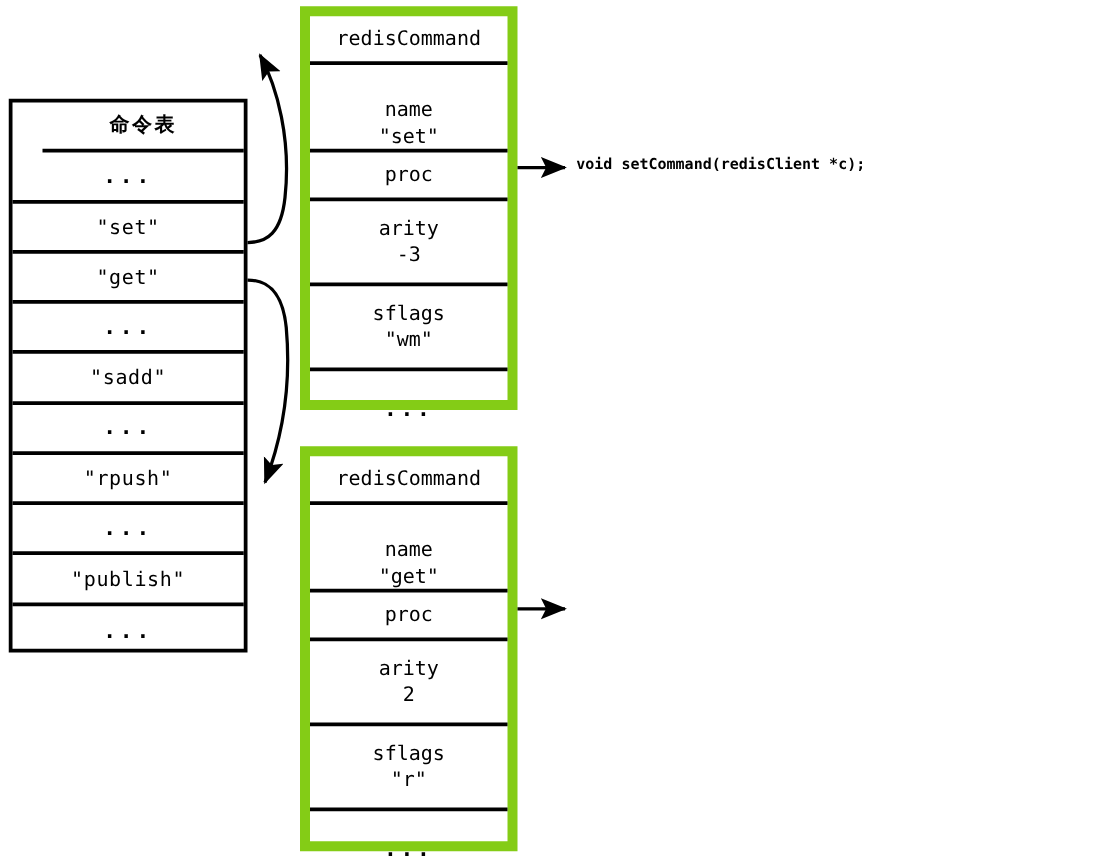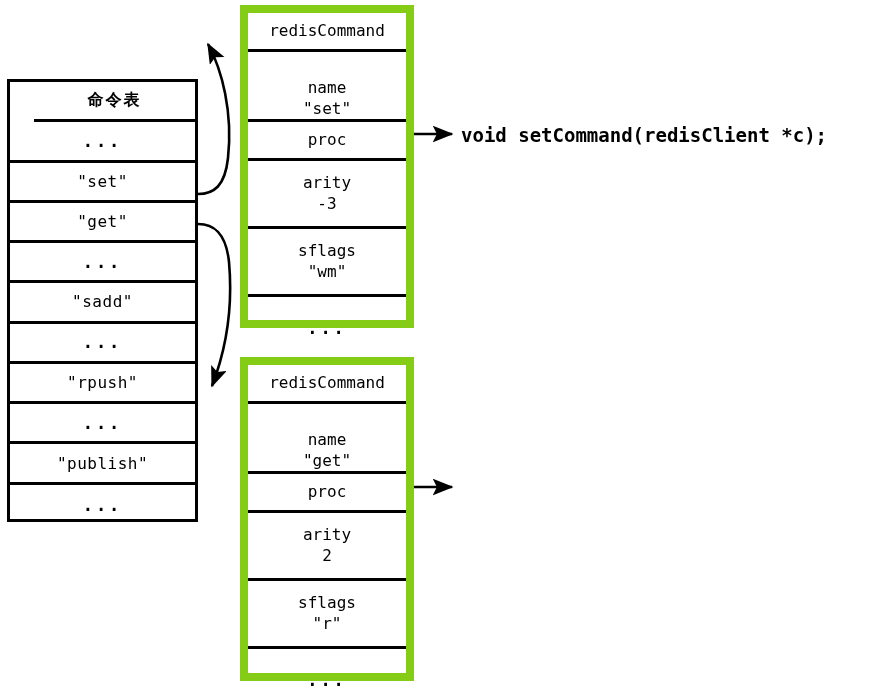--- a/index.html
+++ b/index.html
@@ -98,21 +98,21 @@
     position: absolute;
     left: 0; top: 0;
     width: 878px;
     height: 689px;
     pointer-events: none;
   }
 
   
   .signature {
     position: absolute;
-    font-size: 19px;
+    font-size: 12px;
     letter-spacing: 0px;
     white-space: nowrap;
     font-weight: bold;
   }
   #sig-set { left: 461px; top: 124px; }
   #sig-get { left: 461px; top: 477px; }
 </style>
 </head>
 <body>
 

